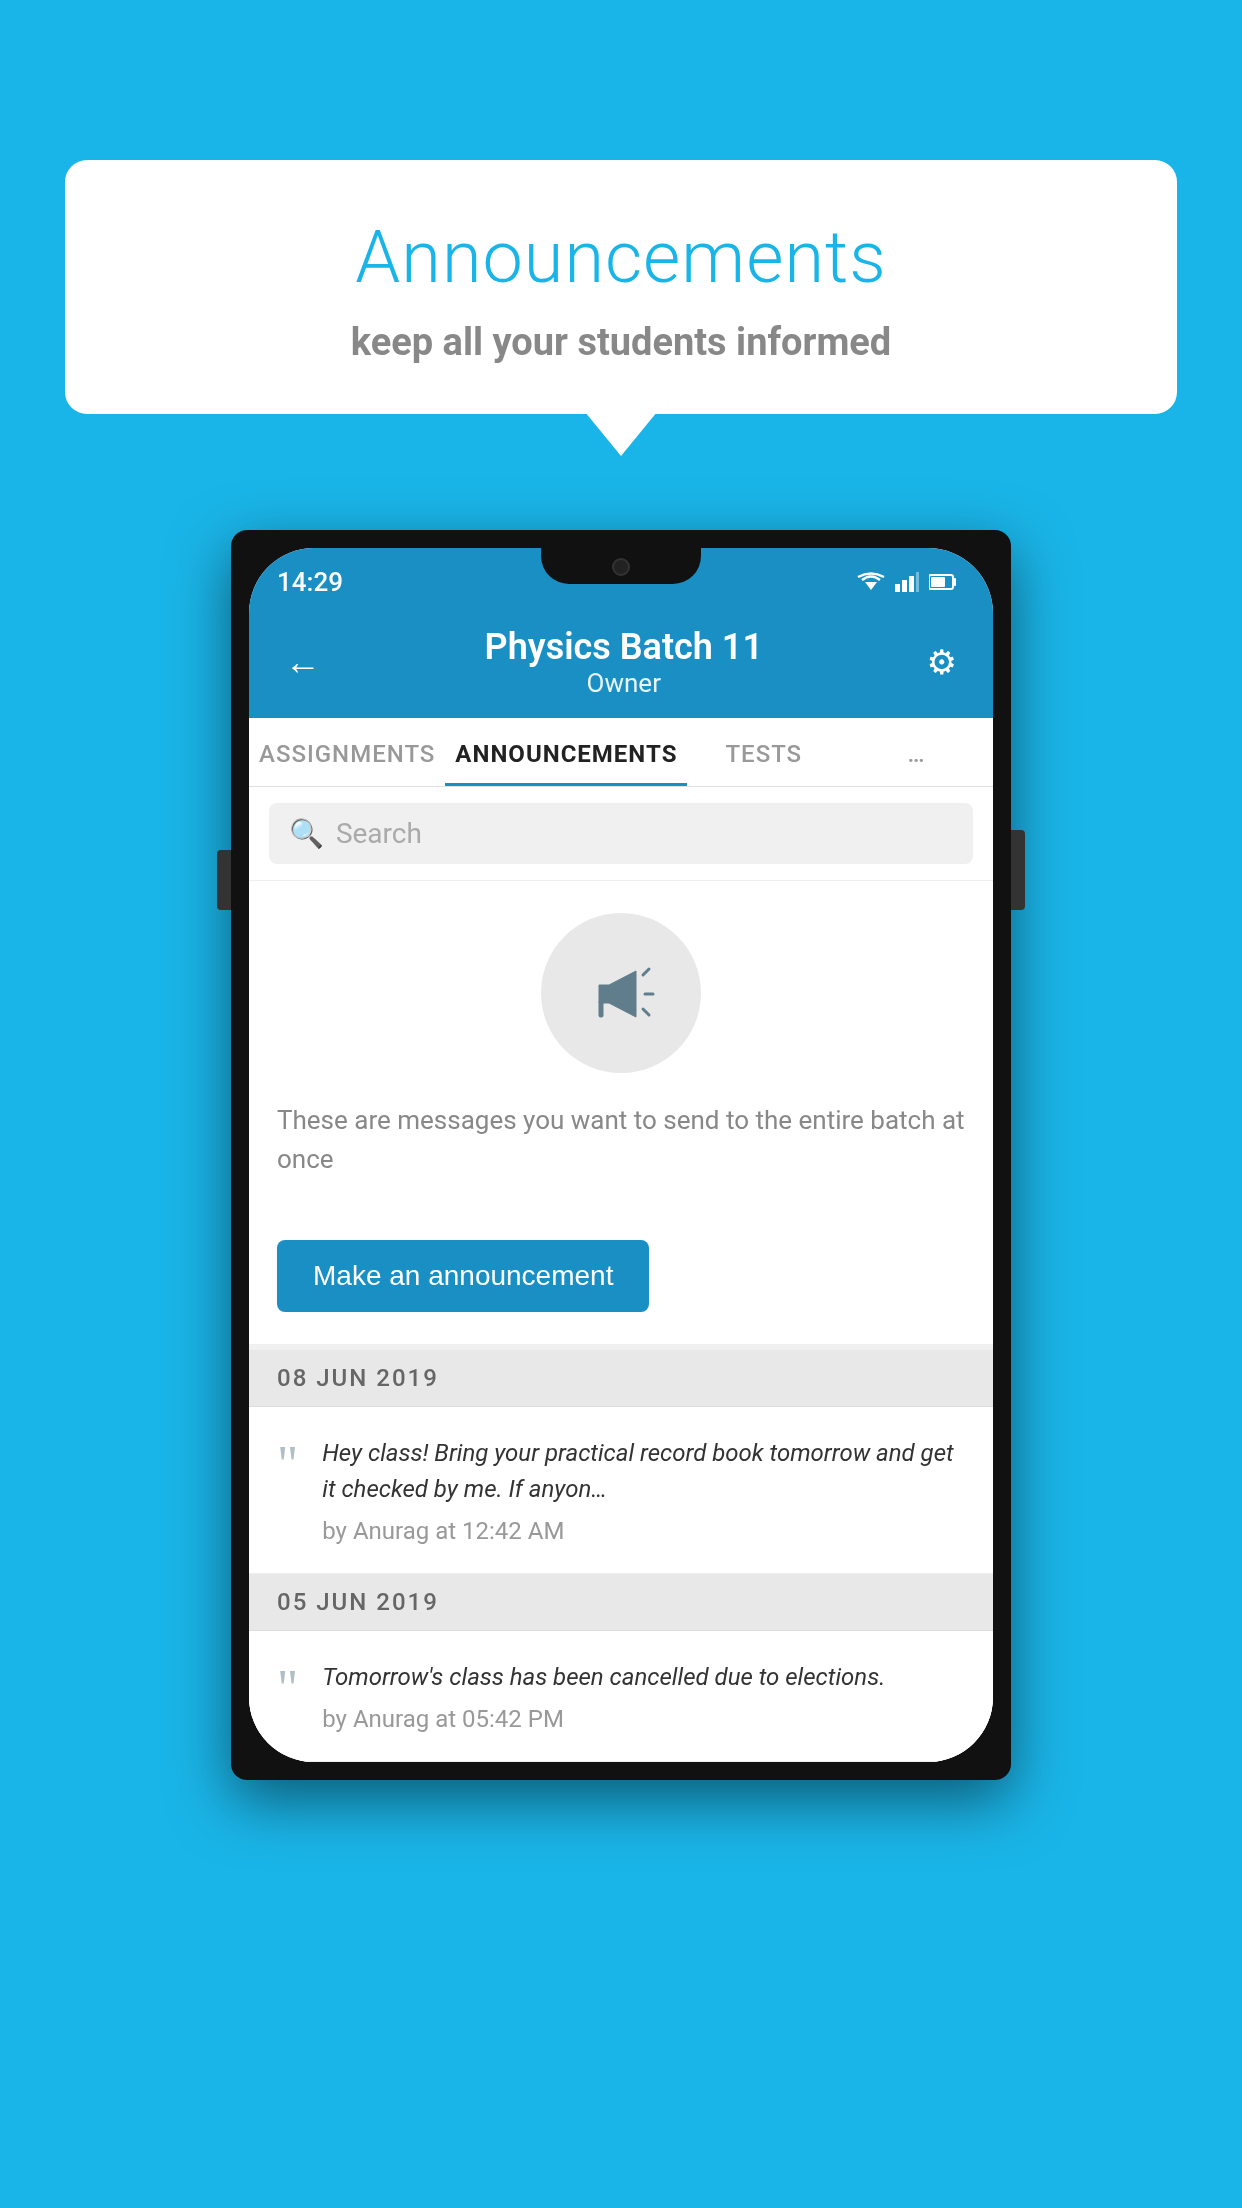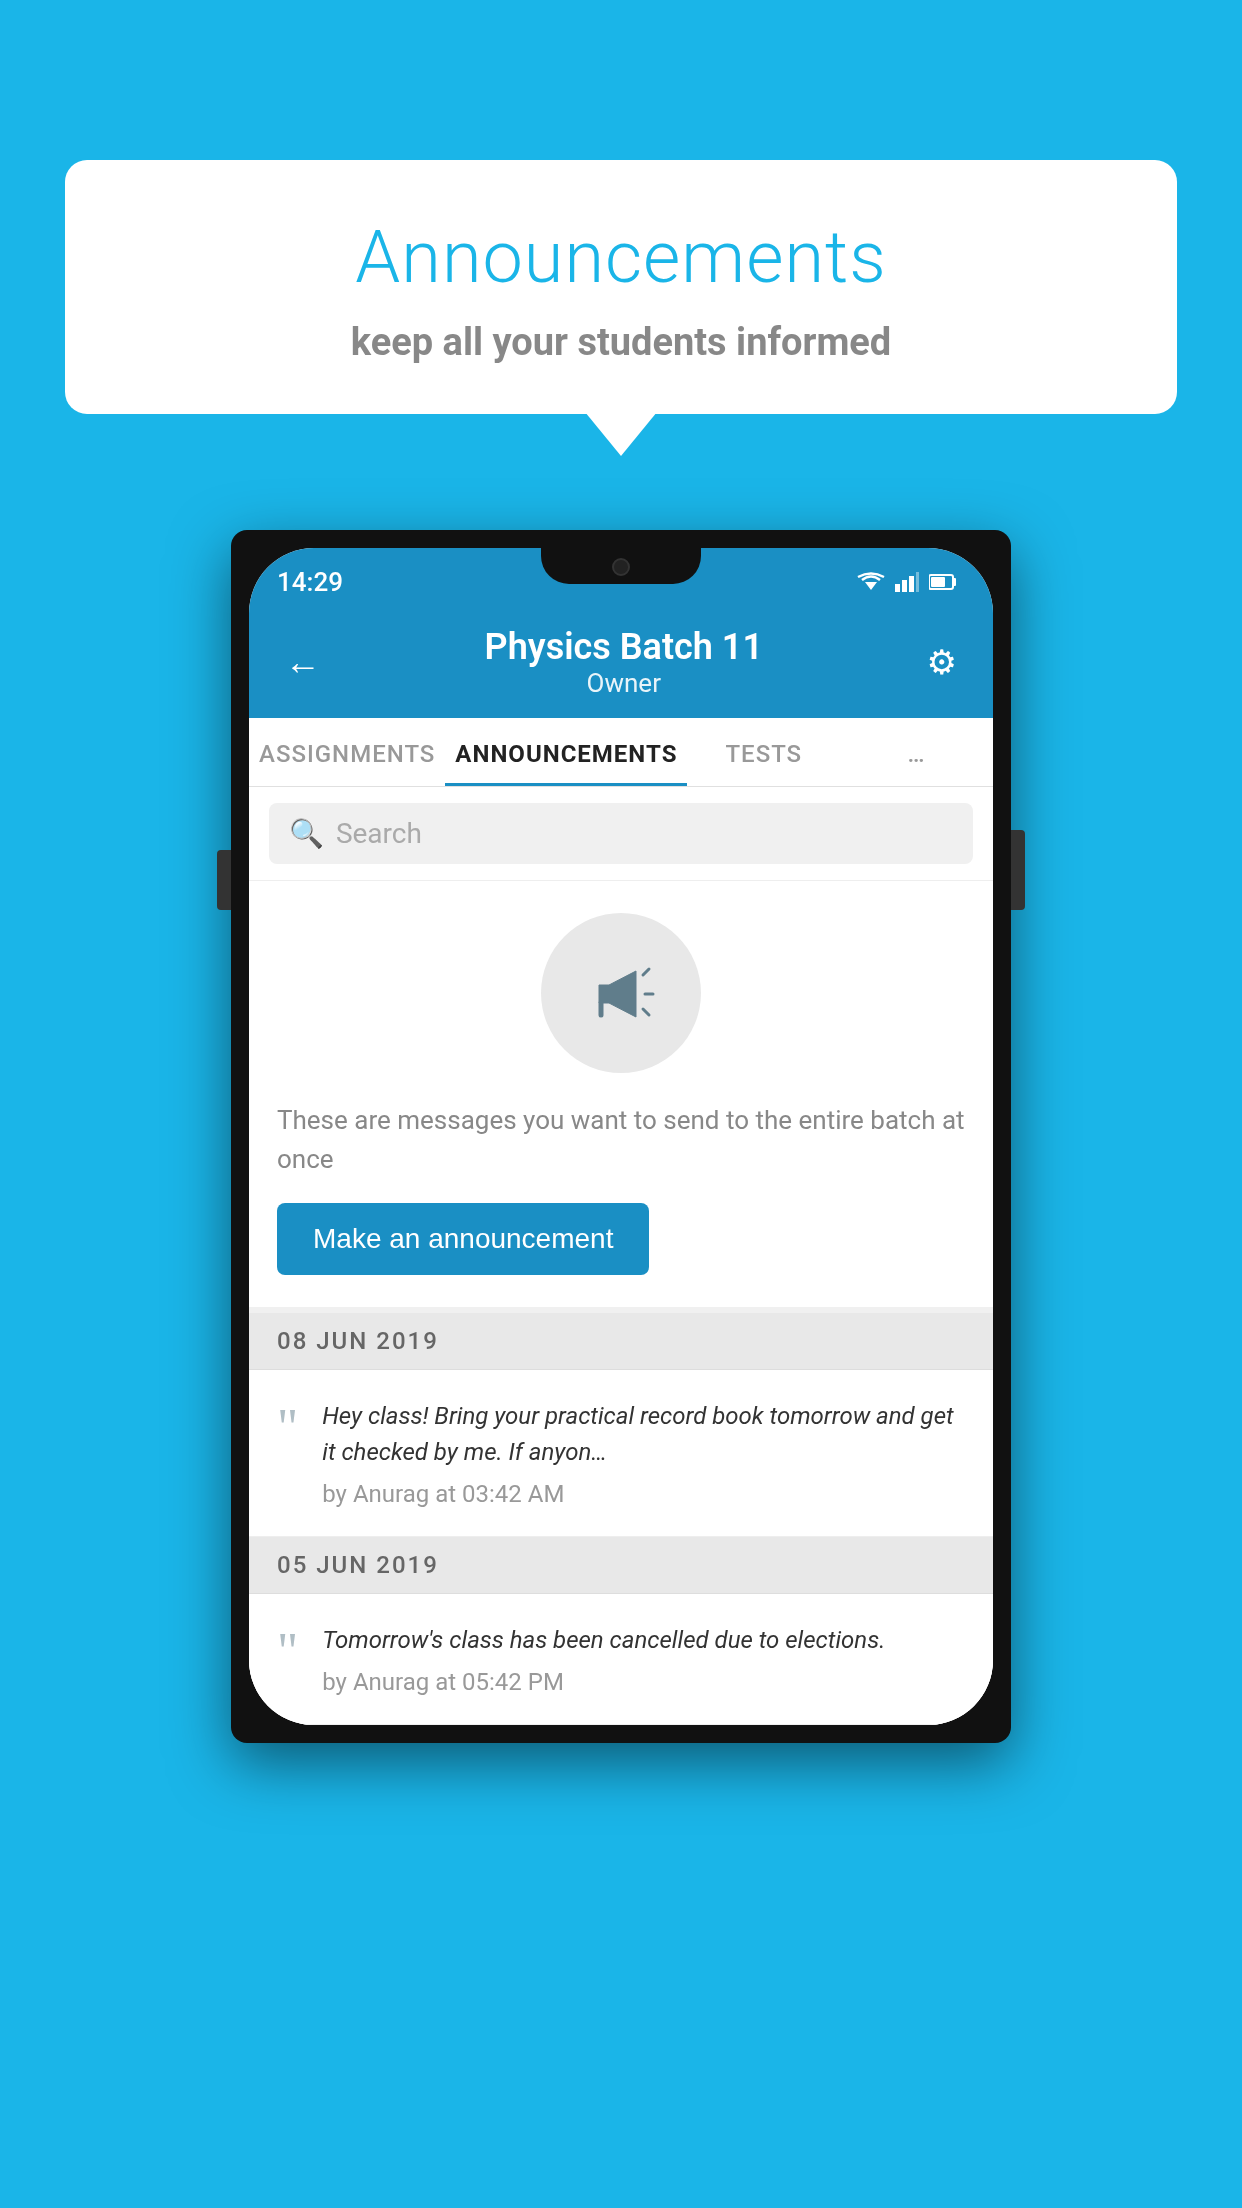--- a/index.html
+++ b/index.html
@@ -300,20 +300,21 @@
 
     .make-announcement-btn {
       background: #1a8fc4;
       color: white;
       border: none;
       border-radius: 8px;
       padding: 20px 36px;
       font-size: 28px;
       font-weight: 500;
       cursor: pointer;
+      margin-top: 37px;
     }
 
     
     .date-divider {
       background: #e8e8e8;
       padding: 14px 28px;
       font-size: 24px;
       color: #666;
       letter-spacing: 2px;
       font-weight: 500;
@@ -437,21 +438,21 @@
             <div class="announce-desc">These are messages you want to send to the entire batch at once</div>
             <button class="make-announcement-btn">Make an announcement</button>
           </div>
         </div>
 
         <div class="date-divider">08  JUN  2019</div>
         <div class="announcement-item">
           <div class="quote-icon">"</div>
           <div>
             <div class="announcement-text">Hey class! Bring your practical record book tomorrow and get it checked by me. If anyon…</div>
-            <div class="announcement-meta">by Anurag at 03:42 AM</div>
+            <div class="announcement-meta">by Anurag at 12:42 AM</div>
           </div>
         </div>
 
         <div class="date-divider">05  JUN  2019</div>
         <div class="announcement-item">
           <div class="quote-icon">"</div>
           <div>
             <div class="announcement-text">Tomorrow's class has been cancelled due to elections.</div>
             <div class="announcement-meta">by Anurag at 05:42 PM</div>
           </div>

